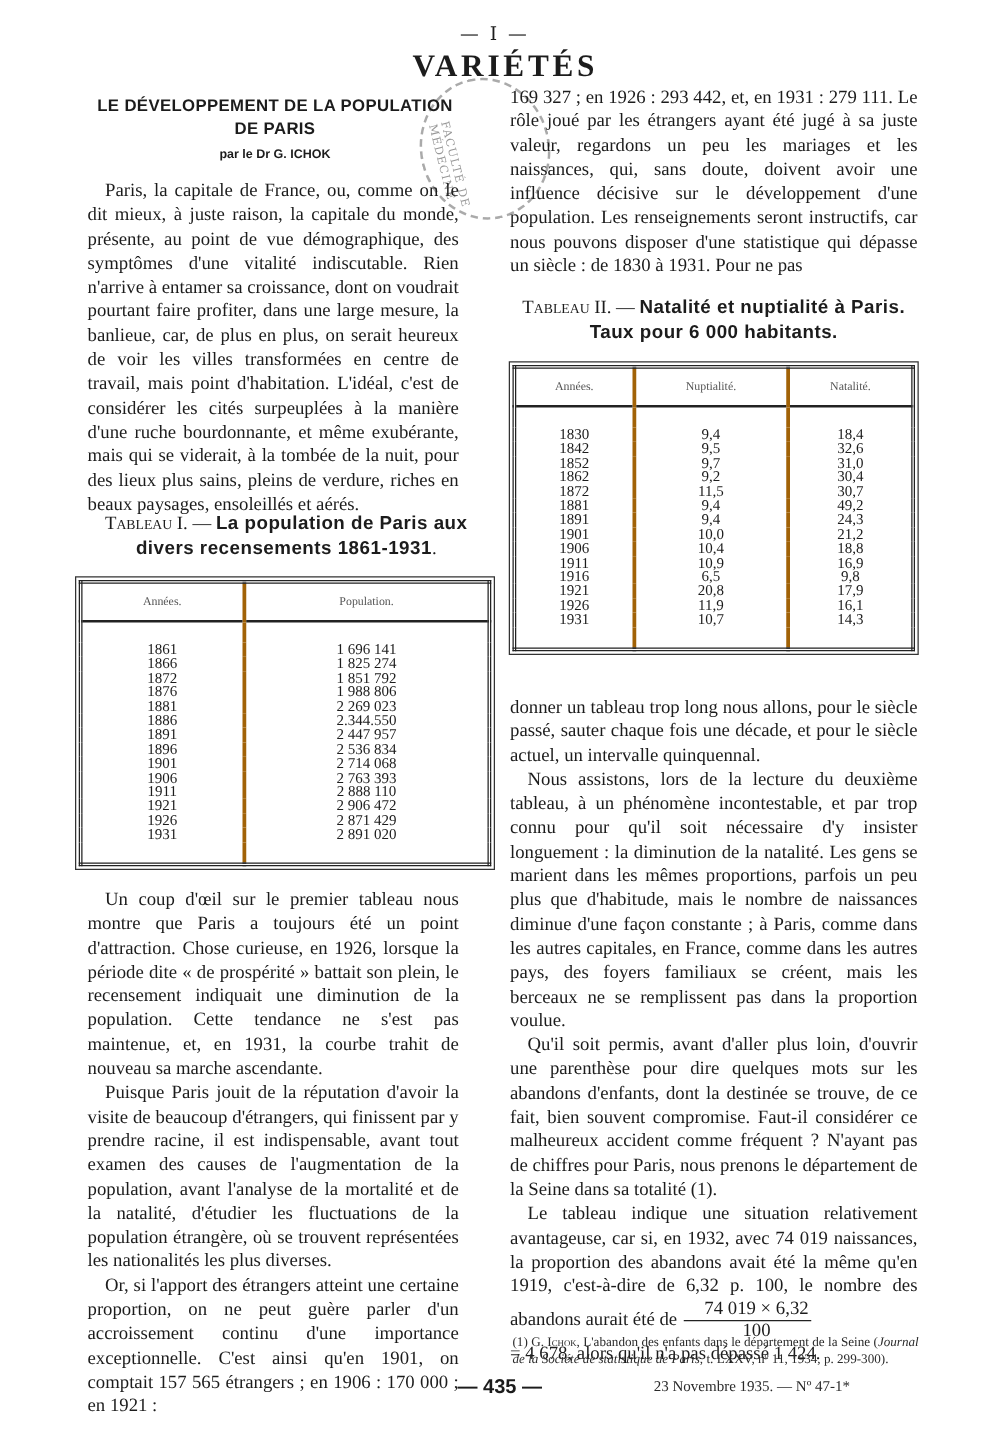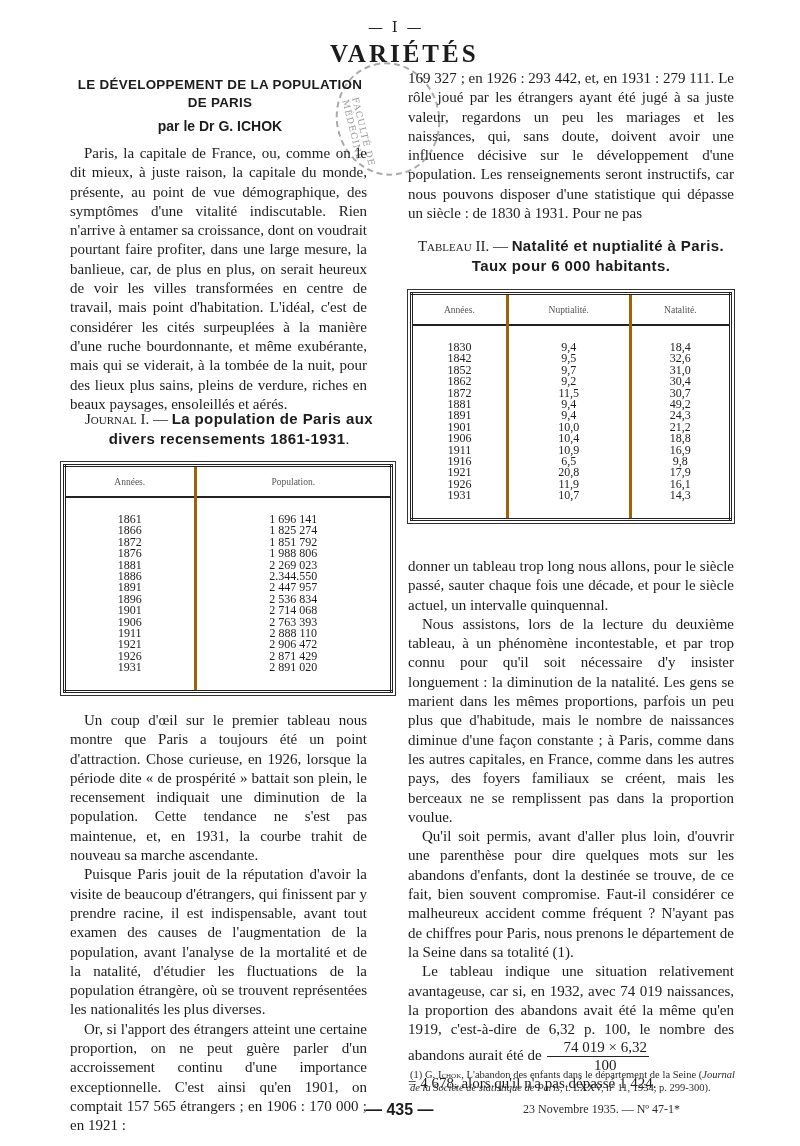--- a/index.html
+++ b/index.html
@@ -4,21 +4,21 @@
   <style>
     html, body { margin: 0; padding: 0; background: #ffffff; }
     body {
       width: 800px; height: 1146px; position: relative; overflow: hidden;
       font-family: "DejaVu Serif", "Liberation Serif", serif; color: #1c1c1c;
     }
     .abs { position: absolute; }
     .top-num { left: 368px; top: 18px; font-size: 15px; letter-spacing: 2px; }
     .section-title { left: 330px; top: 40px; font-size: 25px; font-weight: bold; letter-spacing: 3px; font-family: "Liberation Serif", serif; }
     .art-title { left: 70px; top: 76px; width: 300px; text-align: center; font-family: "Liberation Sans", sans-serif; font-size: 13.4px; font-weight: bold; line-height: 18px; letter-spacing: 0.3px; }
-    .byline { left: 70px; top: 118px; width: 300px; text-align: center; font-family: "Liberation Sans", sans-serif; font-size: 14px; font-weight: bold; }
+    .byline { left: 70px; top: 118px; width: 300px; text-align: center; font-family: "Liberation Sans", sans-serif; font-size: 10px; font-weight: bold; }
     .col { font-family: "Liberation Serif", serif; font-size: 15px; line-height: 19.3px; text-align: justify; }
     .col p { margin: 0; text-indent: 14px; }
     .col p.noind { text-indent: 0; }
     .left-col { left: 70px; width: 297px; }
     .right-col { left: 408px; width: 326px; }
     .tab-cap { font-family: "Liberation Serif", serif; font-size: 15px; line-height: 20px; text-align: center; }
     .tab-cap .sc { font-variant: small-caps; }
     .tab-cap .bold { font-family: "Liberation Sans", sans-serif; font-weight: bold; letter-spacing: 0.4px; }
     table.data {
       border-collapse: collapse; font-family: "Liberation Serif", serif; font-size: 12px;
@@ -54,21 +54,21 @@
   <div>LE DÉVELOPPEMENT DE LA POPULATION</div>
   <div>DE PARIS</div>
 </div>
 <div class="abs byline">par le Dr G. ICHOK</div>
 
 <div class="abs col left-col" style="top:144px;">
   <p>Paris, la capitale de France, ou, comme on le dit mieux, à juste raison, la capitale du monde, présente, au point de vue démographique, des symptômes d'une vitalité indiscutable. Rien n'arrive à entamer sa croissance, dont on voudrait pourtant faire profiter, dans une large mesure, la banlieue, car, de plus en plus, on serait heureux de voir les villes transformées en centre de travail, mais point d'habitation. L'idéal, c'est de considérer les cités surpeuplées à la manière d'une ruche bourdonnante, et même exubérante, mais qui se viderait, à la tombée de la nuit, pour des lieux plus sains, pleins de verdure, riches en beaux paysages, ensoleillés et aérés.</p>
 </div>
 
 <div class="abs tab-cap" style="left:63px; top:409px; width:332px;">
-  <span class="sc">Journal I. — </span><span class="bold">La population de Paris aux divers recensements 1861-1931</span><span>.</span>
+  <span class="sc">Tableau I. — </span><span class="bold">La population de Paris aux divers recensements 1861-1931</span><span>.</span>
 </div>
 
 <table class="abs data t1" id="table1">
   <thead>
     <tr>
       <th>Années.</th>
       <th>Population.</th>
     </tr>
   </thead>
   <tbody id="t1body">

